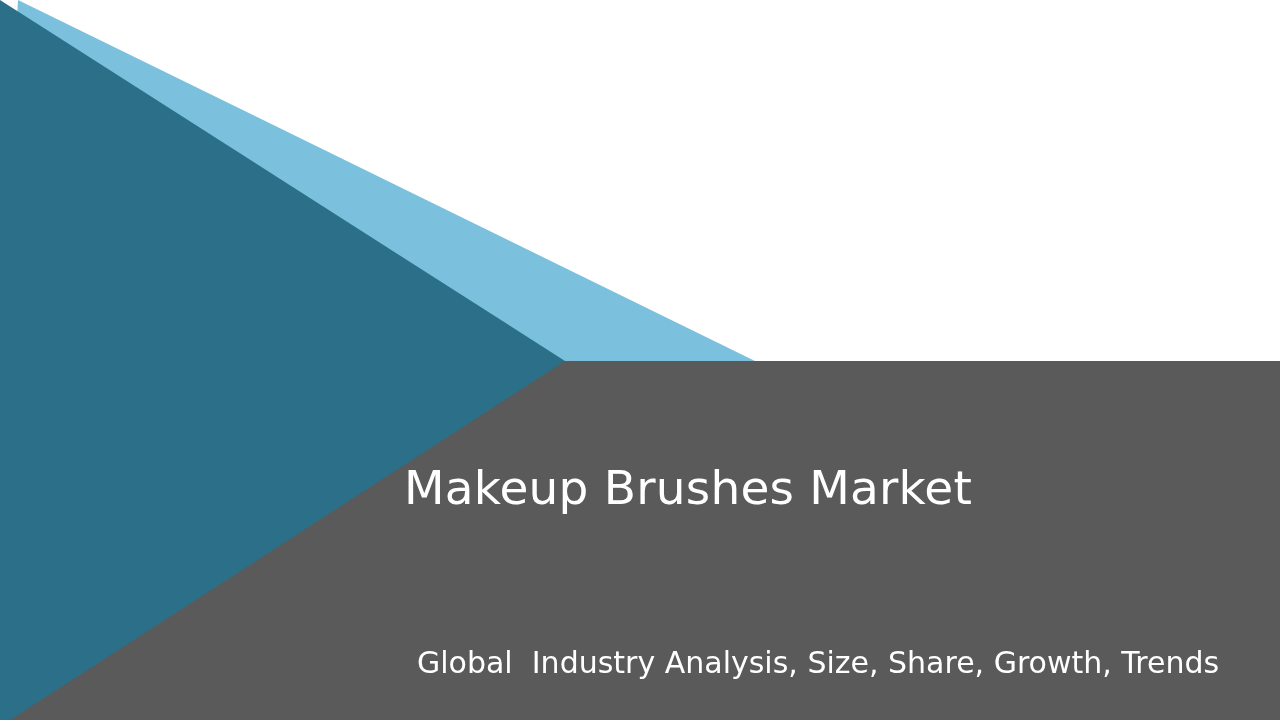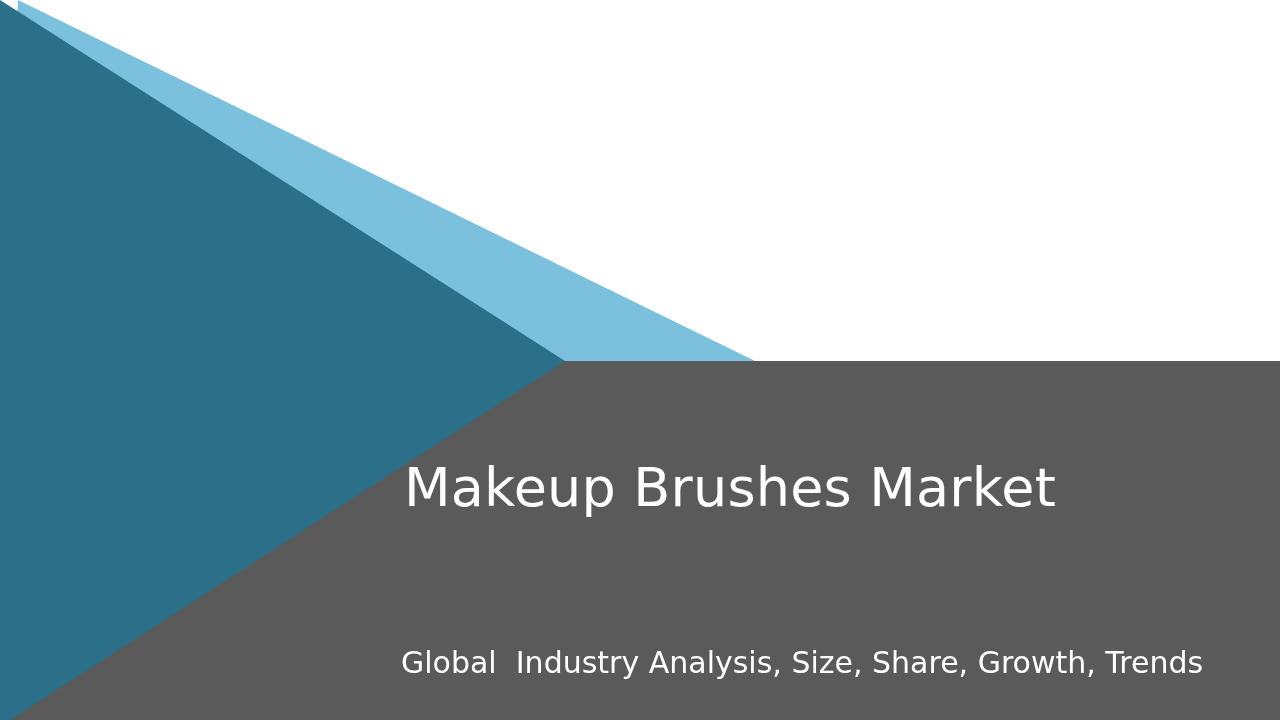--- a/index.html
+++ b/index.html
@@ -29,41 +29,42 @@
     position: absolute;
     top: 0;
     left: 0;
     width: 1280px;
     height: 720px;
   }
   #title {
     position: absolute;
     left: 404px;
     top: 462px;
-    font-size: 54px;
+    font-size: 47px;
     line-height: 52px;
     color: #ffffff;
     font-weight: 400;
     letter-spacing: 0.2px;
     white-space: pre;
   }
   #subtitle {
     position: absolute;
     left: 401px;
     top: 533px;
     width: 800px;
     font-size: 30px;
     line-height: 52px;
     color: #ffffff;
     font-weight: 400;
     white-space: pre-wrap;
   }
   .subtitle-line {
     display: block;
     white-space: pre;
+    margin-left: 16px;
   }
   #author {
     position: absolute;
     left: 989px;
     top: 672px;
     font-size: 20px;
     line-height: 26px;
     color: #ffffff;
     font-weight: 400;
     white-space: pre;

